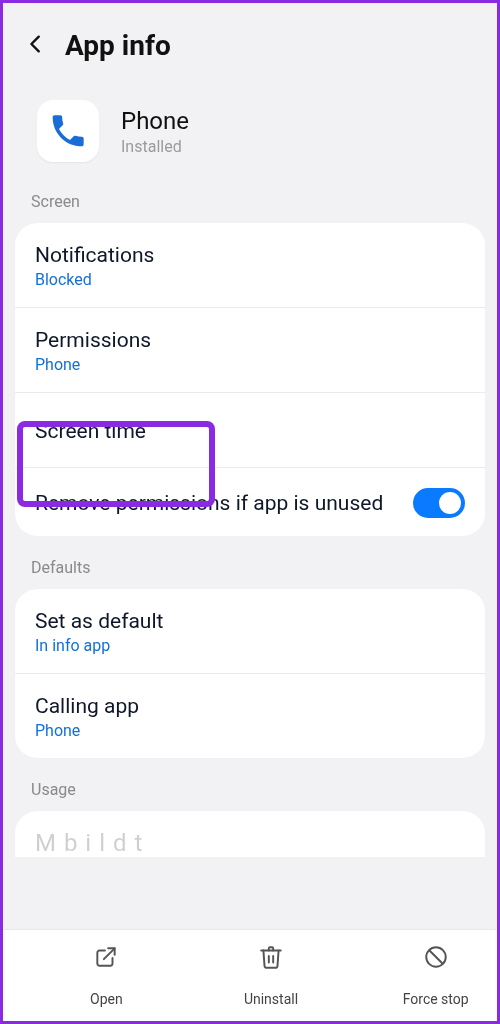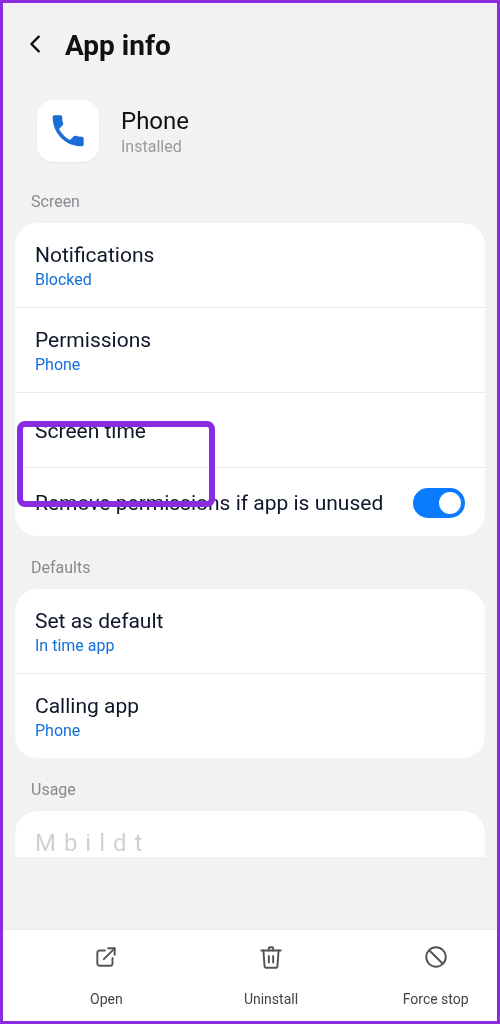--- a/index.html
+++ b/index.html
@@ -88,21 +88,21 @@
         </div>
       </div>
     </div>
 
     <div class="section-label">Defaults</div>
 
     <div class="card">
       <div class="row">
         <div class="row-text">
           <div class="row-title">Set as default</div>
-          <div class="row-sub">In time app</div>
+          <div class="row-sub">In info app</div>
         </div>
       </div>
       <div class="row">
         <div class="row-text">
           <div class="row-title">Calling app</div>
           <div class="row-sub">Phone</div>
         </div>
       </div>
     </div>
 

